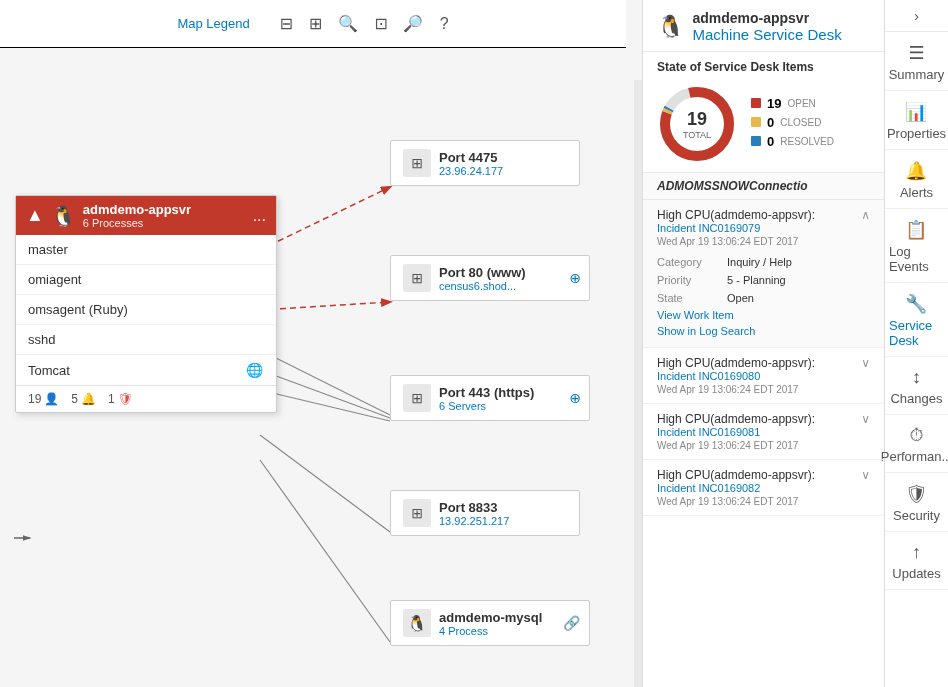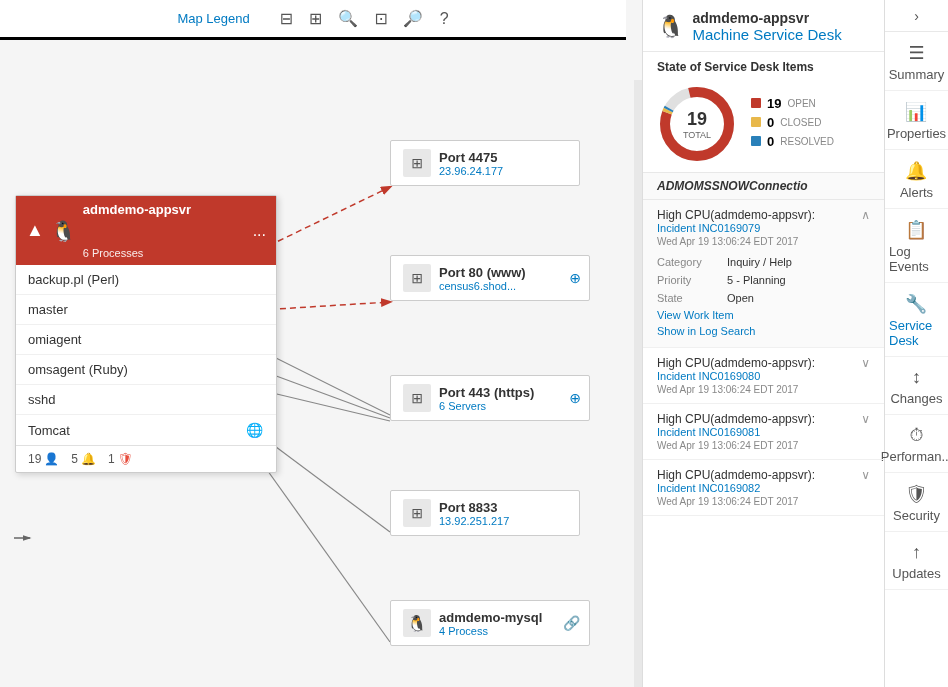--- a/index.html
+++ b/index.html
@@ -12,23 +12,23 @@
       position: relative;
       overflow: hidden;
     }
 
     
     .toolbar {
       position: absolute;
       top: 0;
       left: 0;
       right: 16px;
-      height: 40px;
+      height: 48px;
       background: #fff;
-      border-bottom: 3px solid #000000;
+      border-bottom: 1px solid #000000;
       display: flex;
       align-items: center;
       justify-content: center;
       z-index: 10;
     }
     .toolbar-title {
       color: #007ac2;
       font-size: 13px;
       font-weight: 500;
       margin-right: 30px;
@@ -126,21 +126,20 @@
     .process-header-icon {
       font-size: 18px;
     }
     .process-header-title {
       font-size: 13px;
       font-weight: 700;
     }
     .process-header-sub {
       font-size: 11px;
       opacity: 0.9;
-      margin-top: 30px;
     }
     .process-header-dots {
       font-size: 16px;
       cursor: pointer;
     }
     .process-list {
       padding: 0;
     }
     .process-item {
       padding: 7px 12px;
@@ -444,23 +443,20 @@
                 <div class="process-header-title">admdemo-appsvr</div>
                 <div class="process-header-sub">6 Processes</div>
               </div>
             </div>
           </div>
         </div>
         <span class="process-header-dots">...</span>
       </div>
       <div class="process-list">
         <div class="process-item">
-          <span>backup.pl (Perl)</span>
-        </div>
-        <div class="process-item">
           <span>master</span>
         </div>
         <div class="process-item">
           <span>omiagent</span>
         </div>
         <div class="process-item">
           <span>omsagent (Ruby)</span>
         </div>
         <div class="process-item">
           <span>sshd</span>

